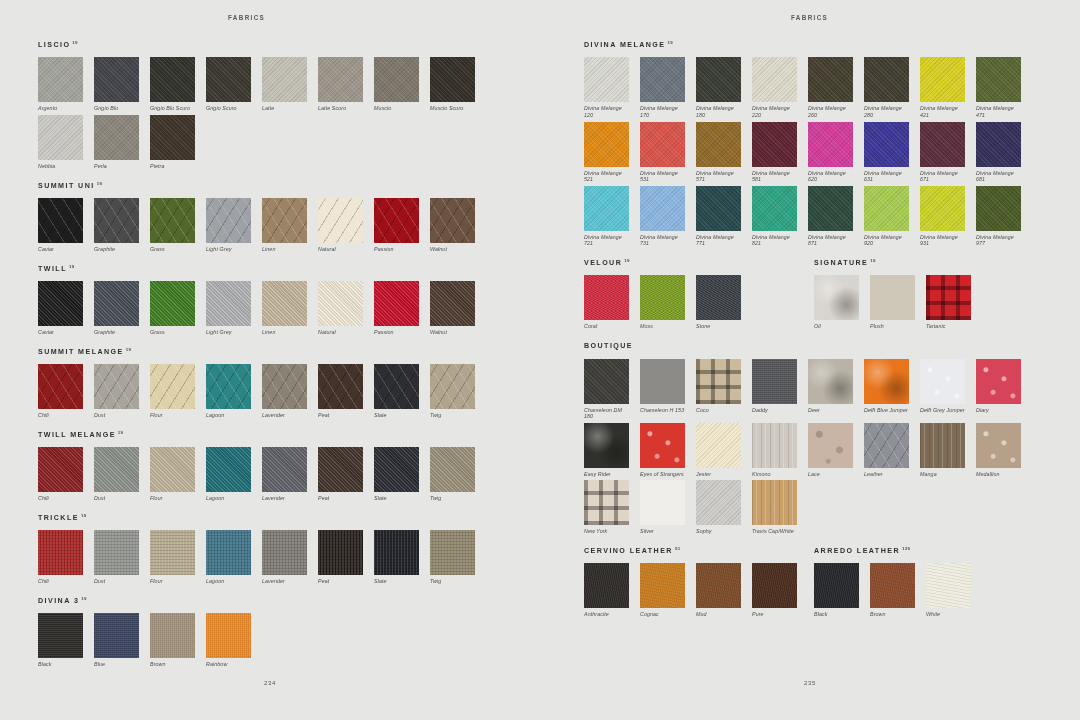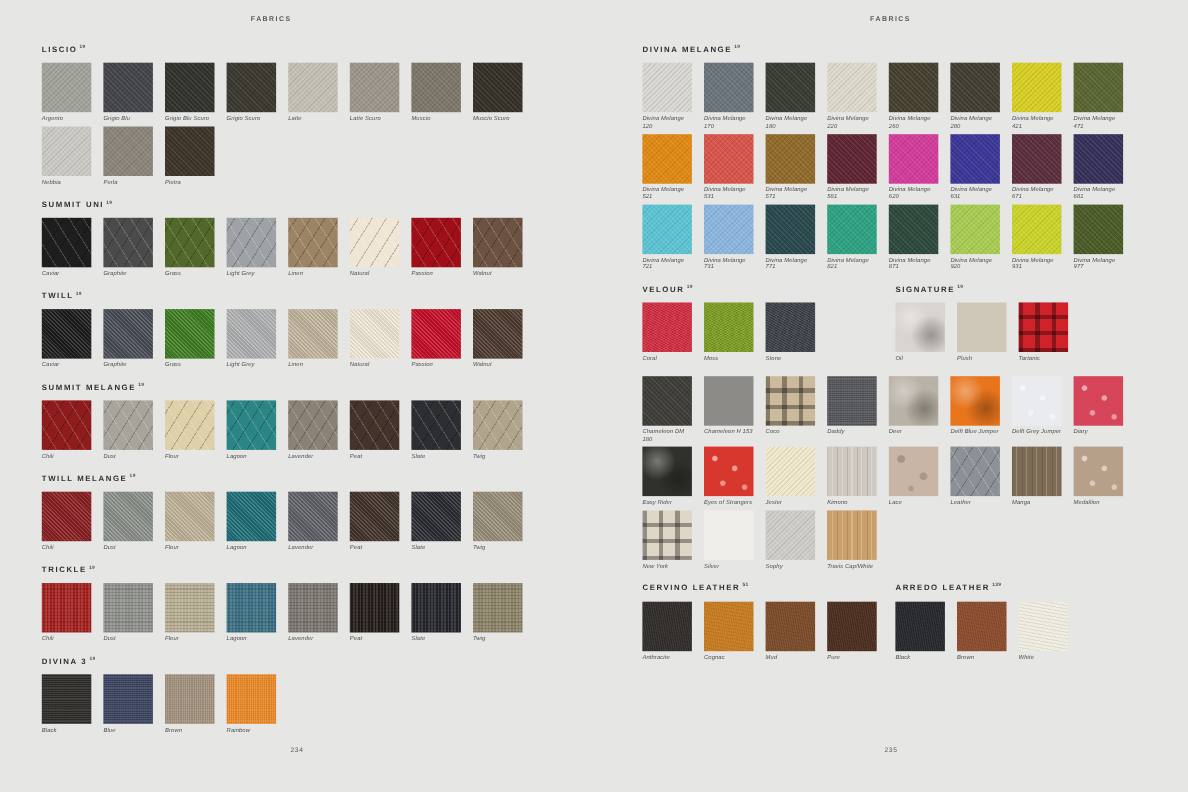--- a/index.html
+++ b/index.html
@@ -546,20 +546,23 @@
               <div class="sw">
                 <span class="sw-chip tex-plaid" style="background-color: rgb(207, 34, 41);"></span>
                 <div class="sw-label">Tartanic</div>
               </div>
             </div>
         </div>
       </div>
     </div>
 
     <div class="section">
+      <div class="section-title">
+        <span>BOUTIQUE</span><span class="sup"></span>
+      </div>
       <div class="grid" id="grid-boutique">
           <div class="sw">
             <span class="sw-chip tex-noise" style="background-color: rgb(63, 61, 56);"></span>
             <div class="sw-label">Chameleon DM 180</div>
           </div>
           <div class="sw">
             <span class="sw-chip tex-flat" style="background-color: rgb(140, 139, 136);"></span>
             <div class="sw-label">Chameleon H 153</div>
           </div>
           <div class="sw">

